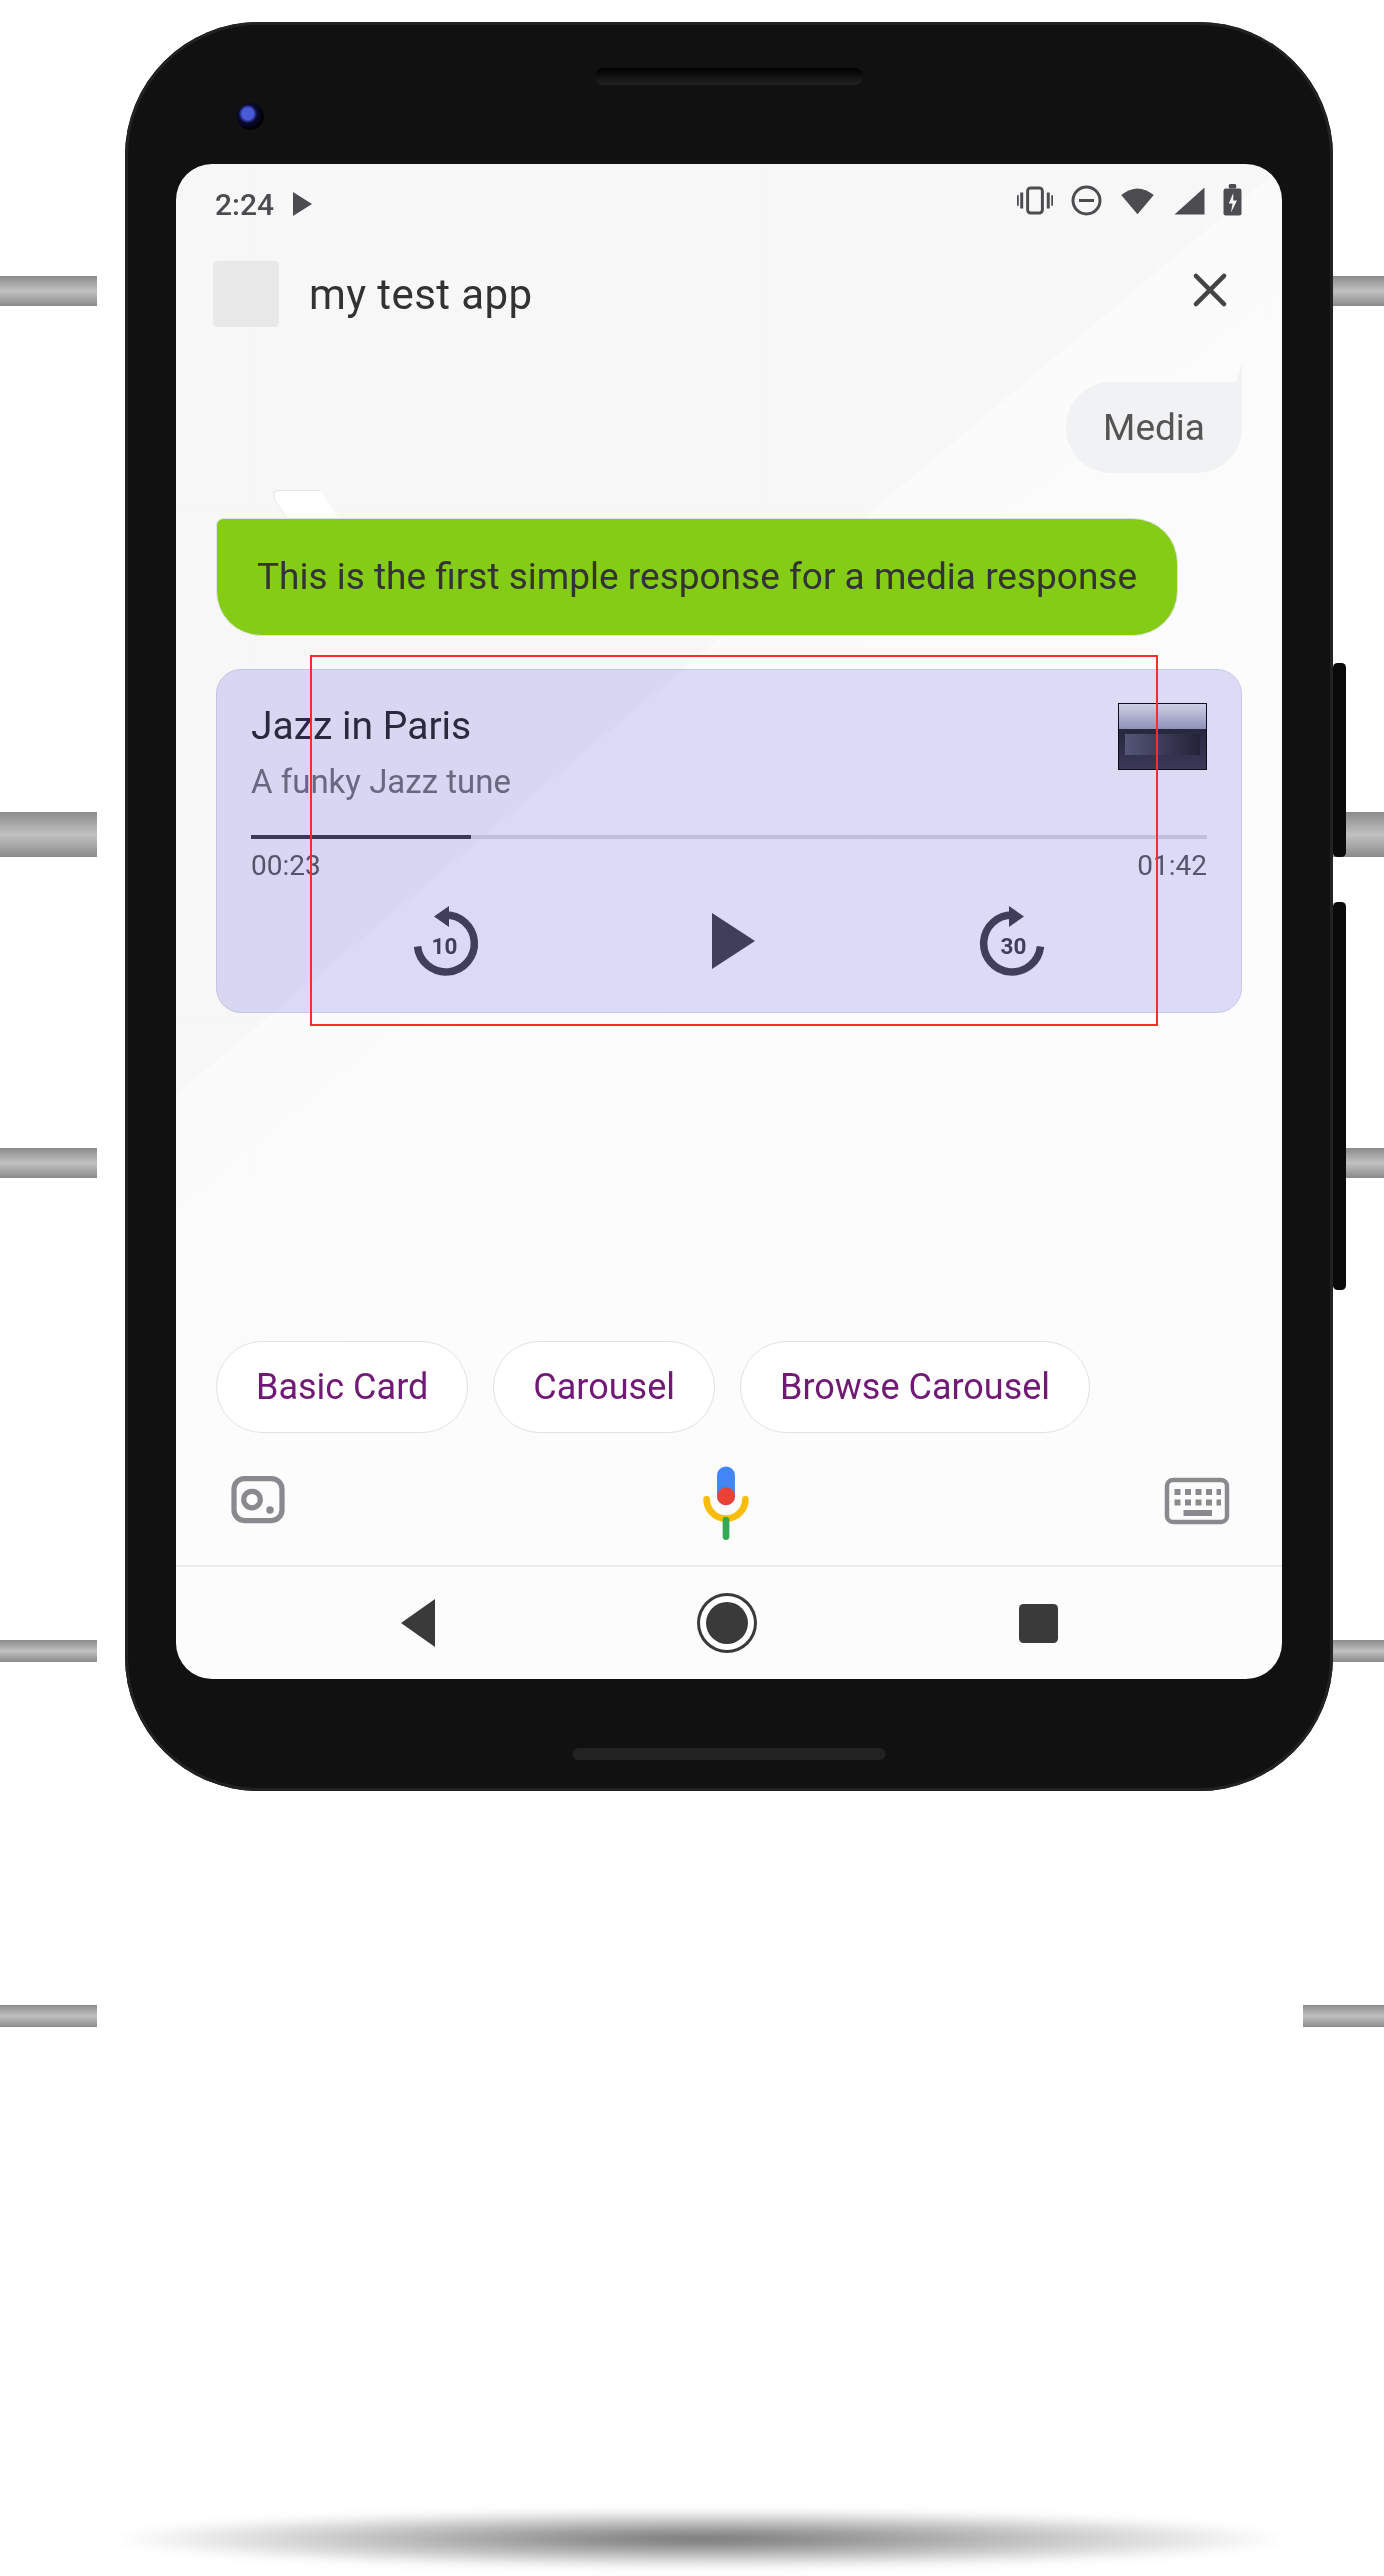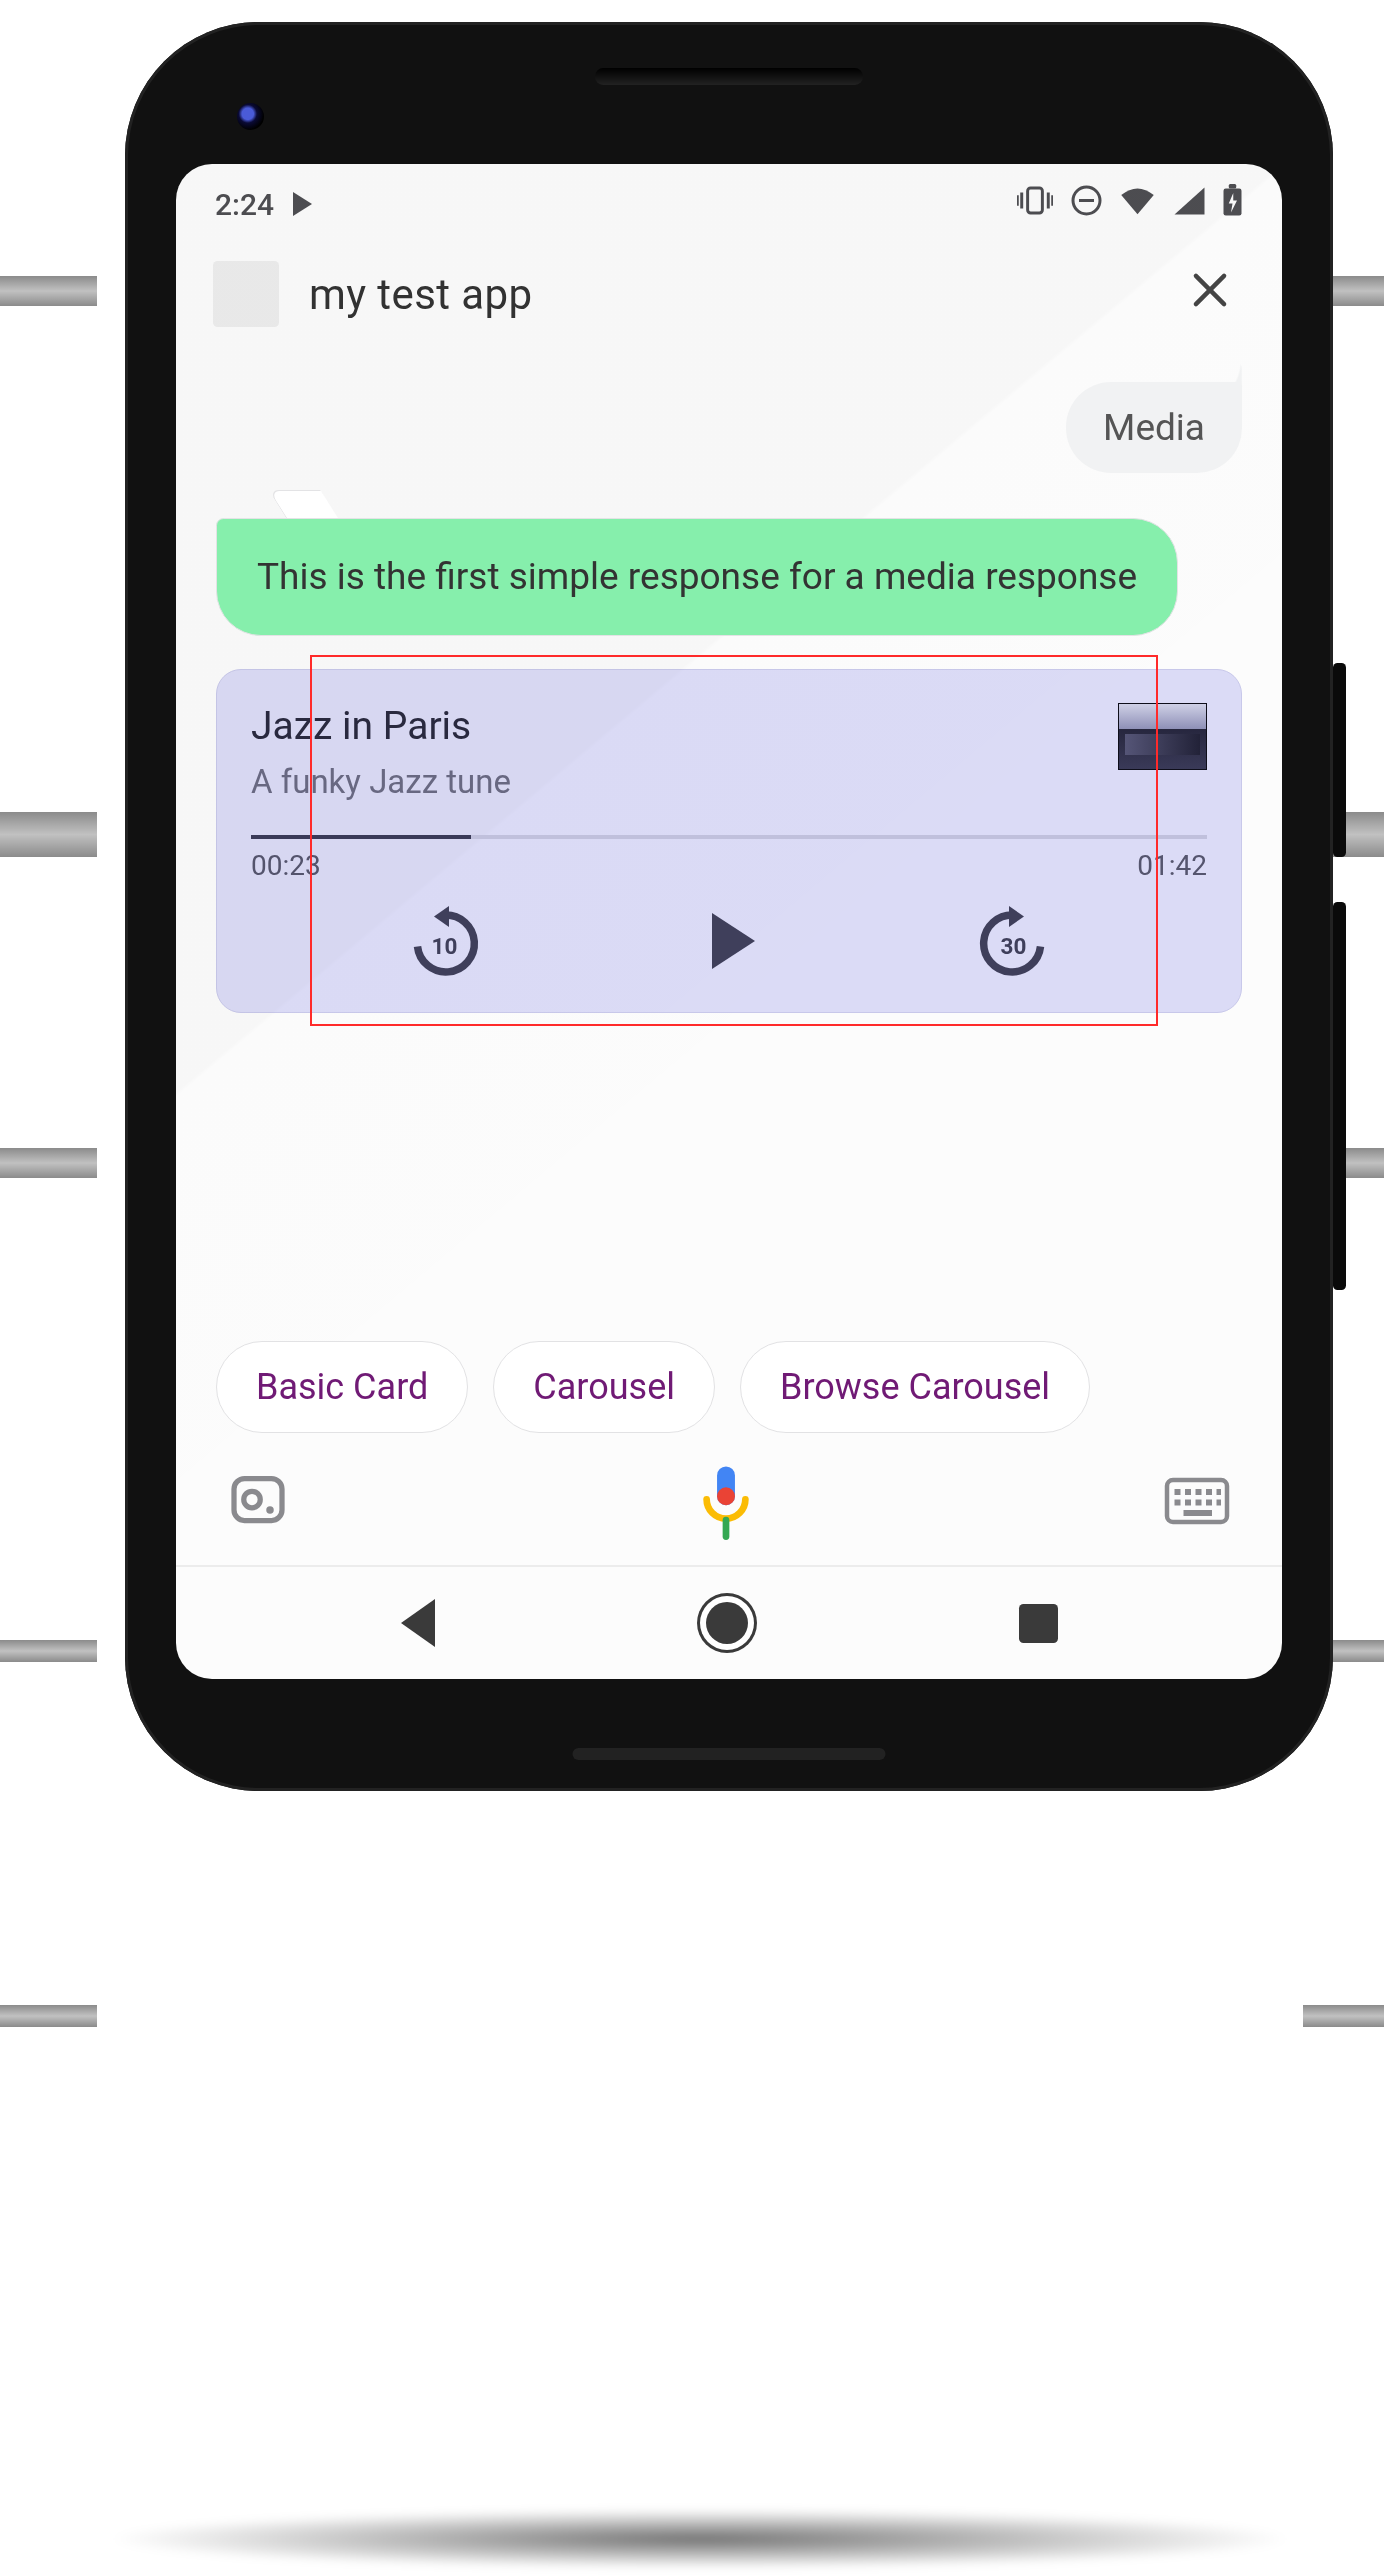--- a/index.html
+++ b/index.html
@@ -81,21 +81,21 @@
   .user-tail {
     position:absolute; right:-1.5px; top:-22.4px;
     width:45px; height:45px;
     background: radial-gradient(circle at 0% 0%, transparent 43px, #f1f2f3 45px);
     border-top-right-radius: 9px;
     transform: scaleX(0.9);
   }
 
   .bot-bubble-row { display:flex; margin-bottom: 30px; position:relative; }
   .bot-bubble {
-    border:1.5px solid #e3e3e5; background:#86efac;
+    border:1.5px solid #e3e3e5; background:#84cc16;
     font-size:37px; color:#333; line-height:1.5;
     padding: 30px 40px;
     border-radius: 7.5px 45px 45px 45px;
     max-width: 95%;
     position:relative;
   }
   .bot-tail {
     position:absolute; left:64px; top:-28px;
     width:52px; height:37px;
     border-left:1.5px solid #e3e3e5;

